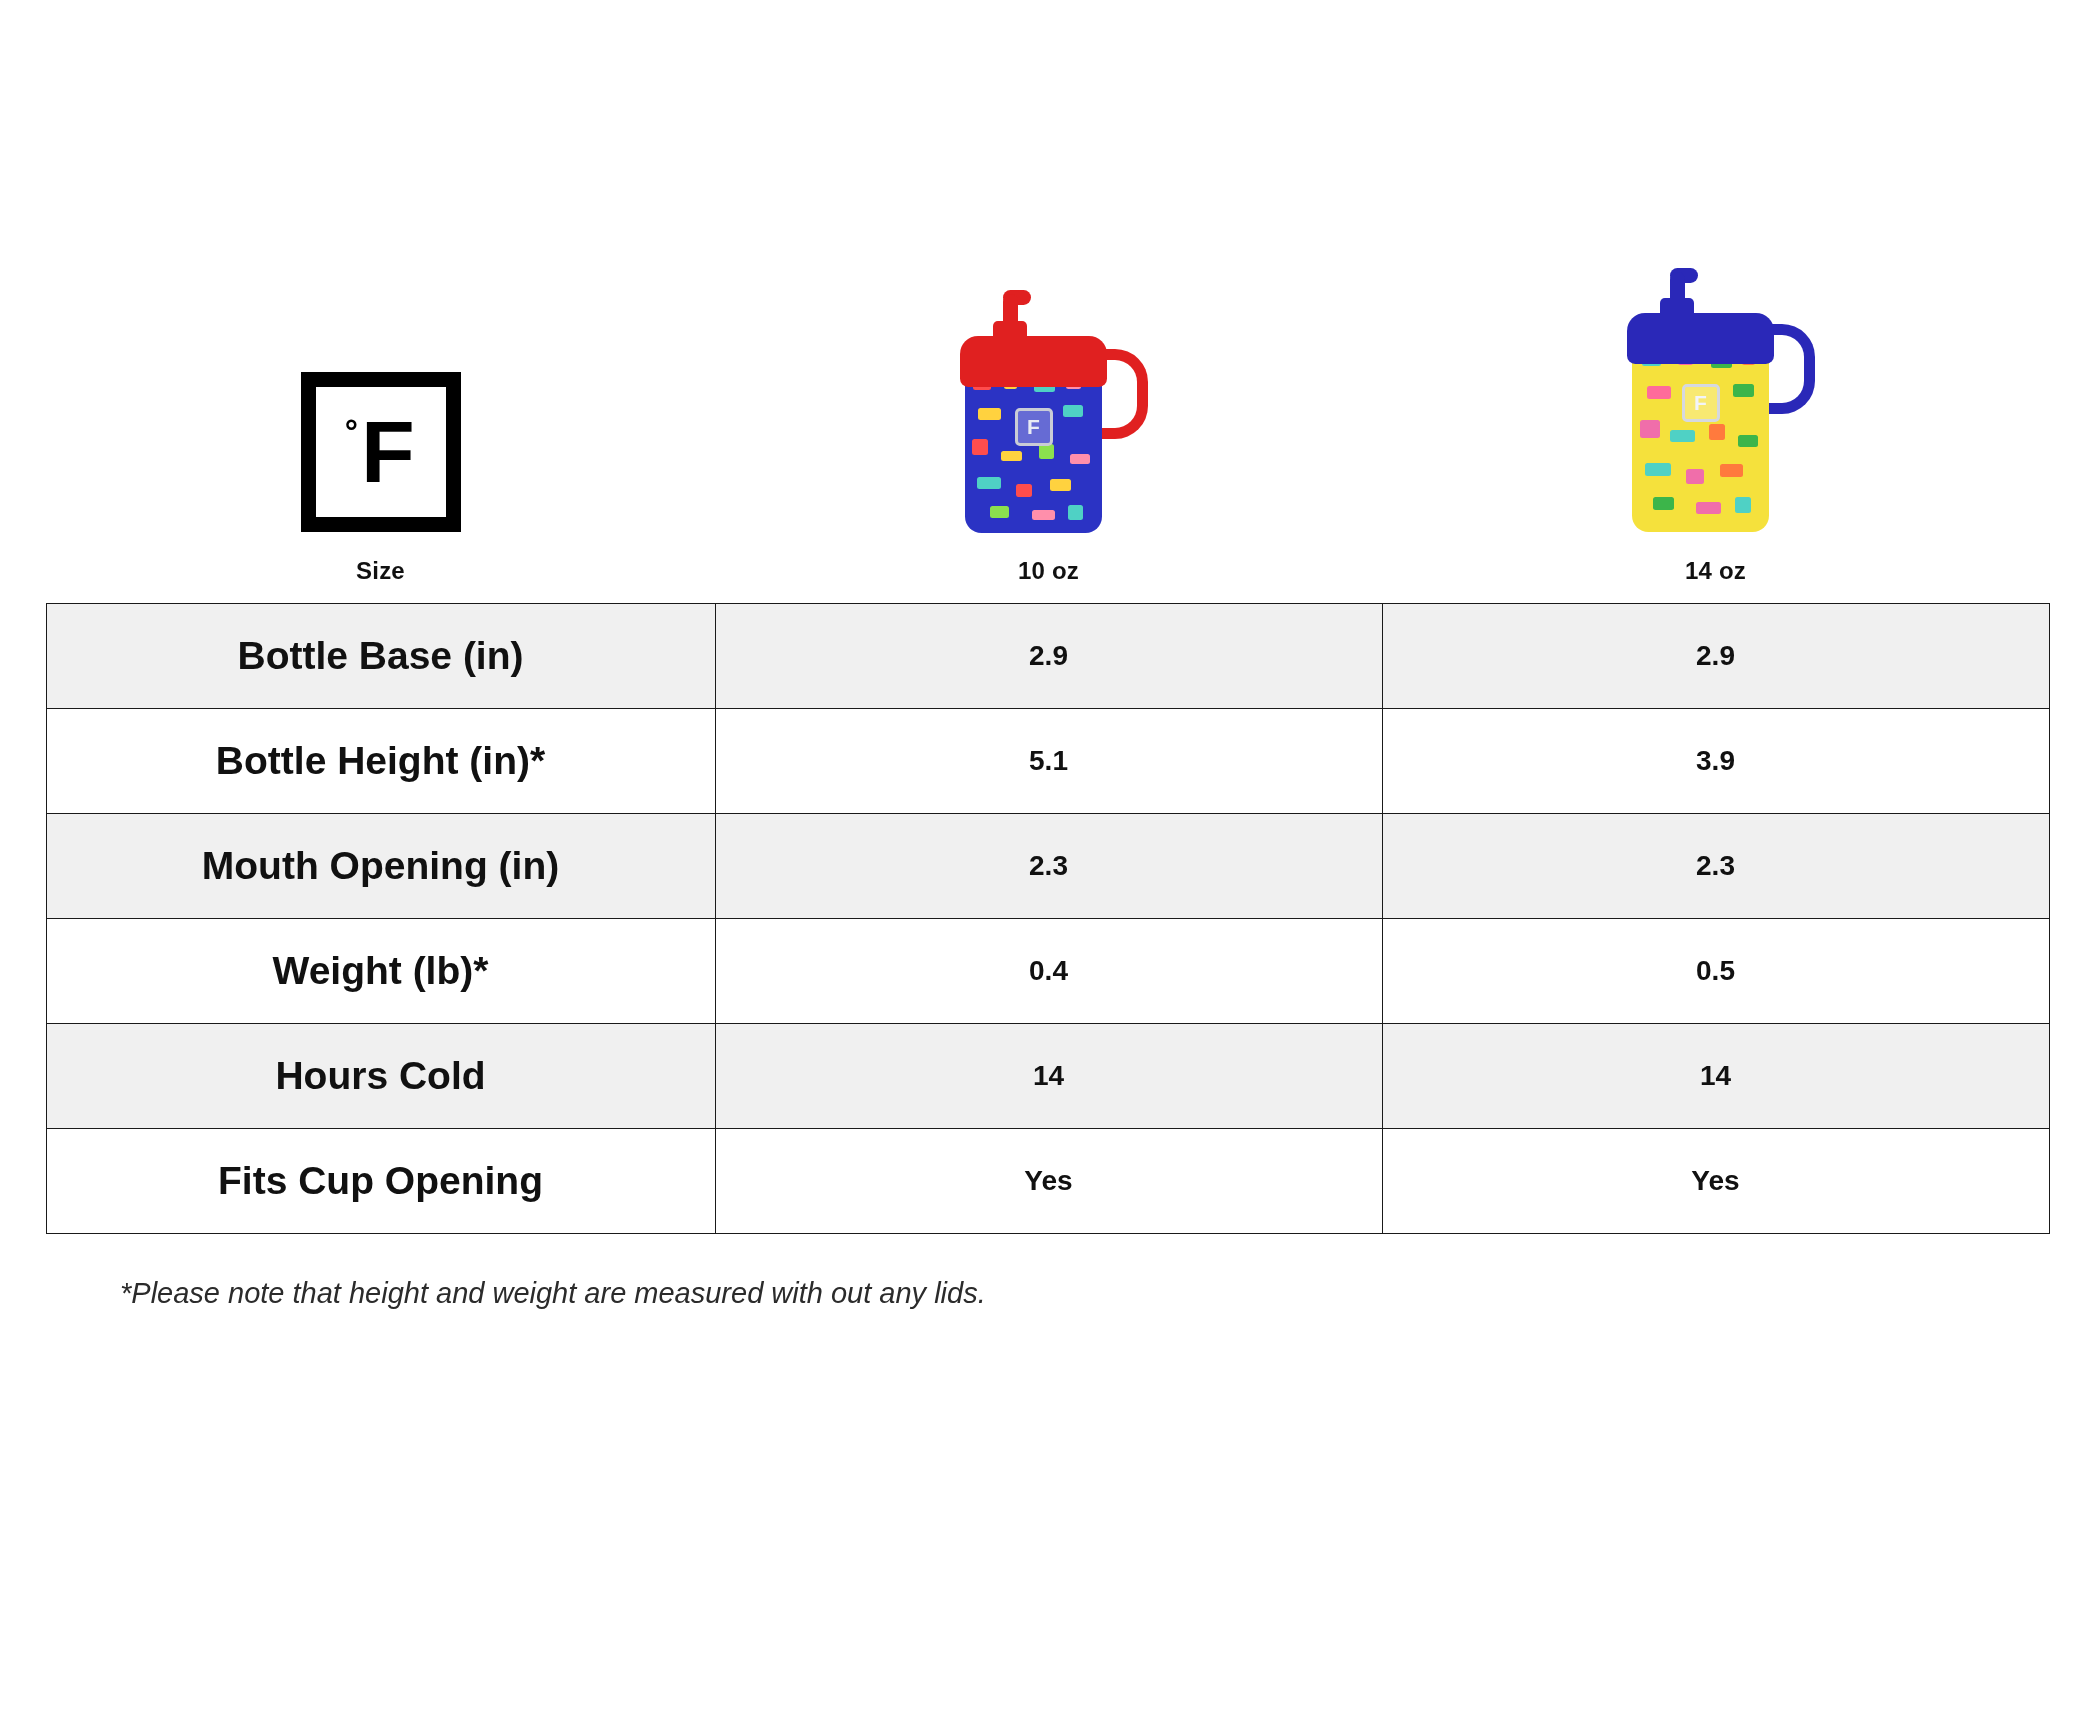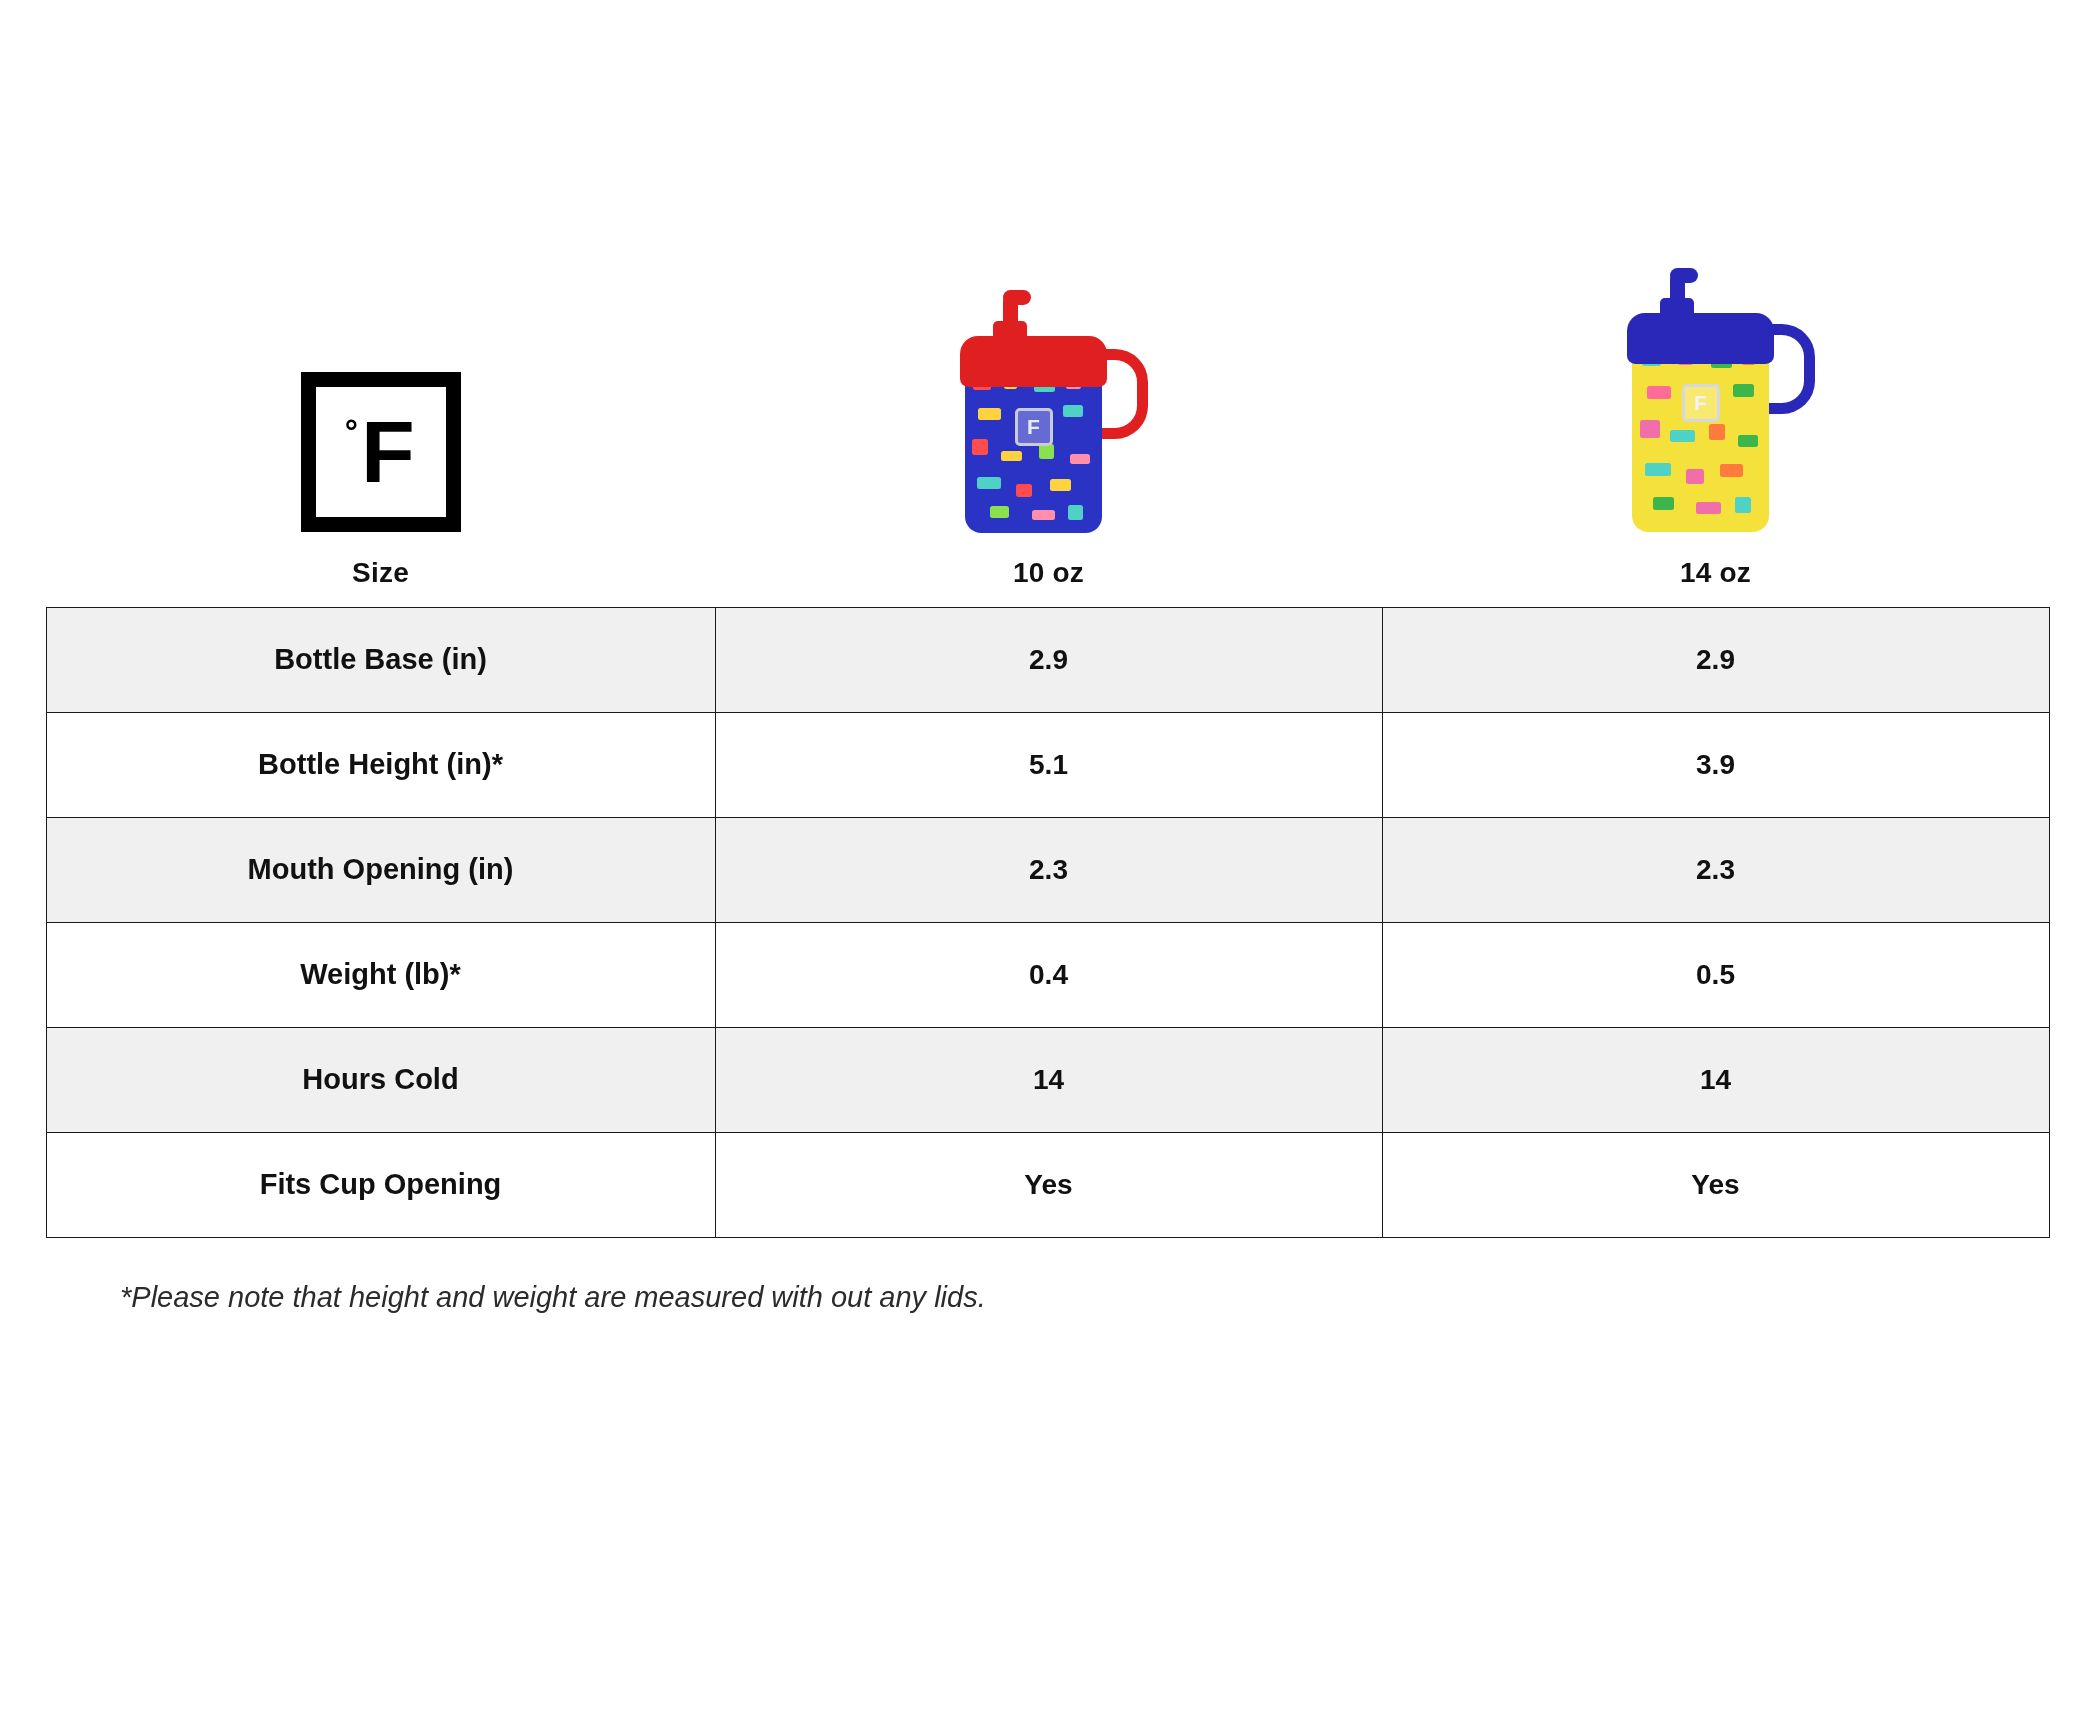--- a/index.html
+++ b/index.html
@@ -33,21 +33,21 @@
     display: flex;
     flex-direction: column;
     align-items: center;
     justify-content: flex-end;
   }
   .header-cell.size-col { width: 669px; }
   .header-cell.col-10 { width: 667px; }
   .header-cell.col-14 { width: 667px; }
 
   .header-label {
-    font-size: 28px;
+    font-size: 24px;
     font-weight: bold;
     color: #111111;
     letter-spacing: 0.2px;
     margin-top: 24.5px;
     margin-bottom: 18px;
   }
 
   
   .f-logo {
     width: 160px;
@@ -192,21 +192,21 @@
     border: 1.6px solid #1a1a1a;
     height: 105px;
     text-align: center;
     vertical-align: middle;
     font-size: 28px;
     color: #111111;
   }
   .spec-table td.label {
     font-weight: bold;
     width: 669px;
-    font-size: 29px;
+    font-size: 39px;
   }
   .spec-table td.value { width: 667px; font-weight: bold; }
   .spec-table tr.shaded td { background: #f0f0f0; }
   .spec-table tr.plain td { background: #ffffff; margin-left: 33px; }
 
   .footnote {
     width: 2003px;
     margin: 0 auto;
     padding-top: 43px;
     padding-left: 74px;

